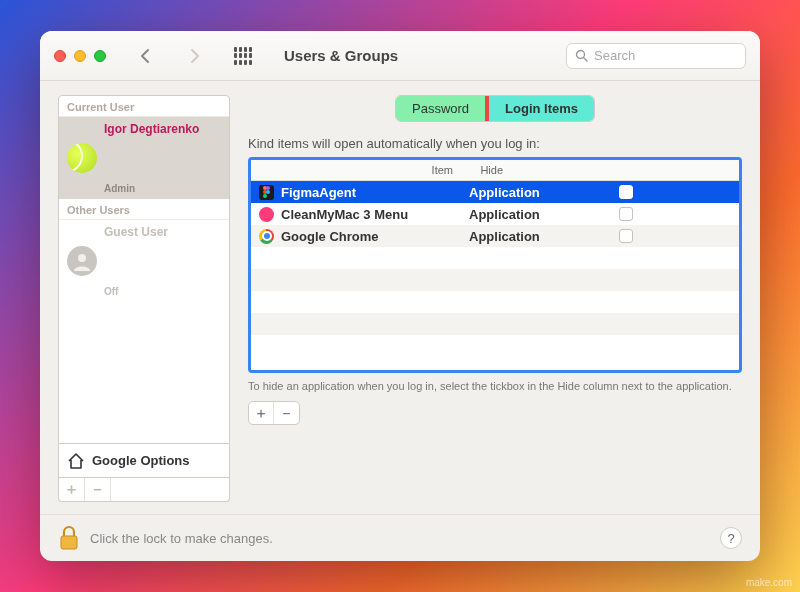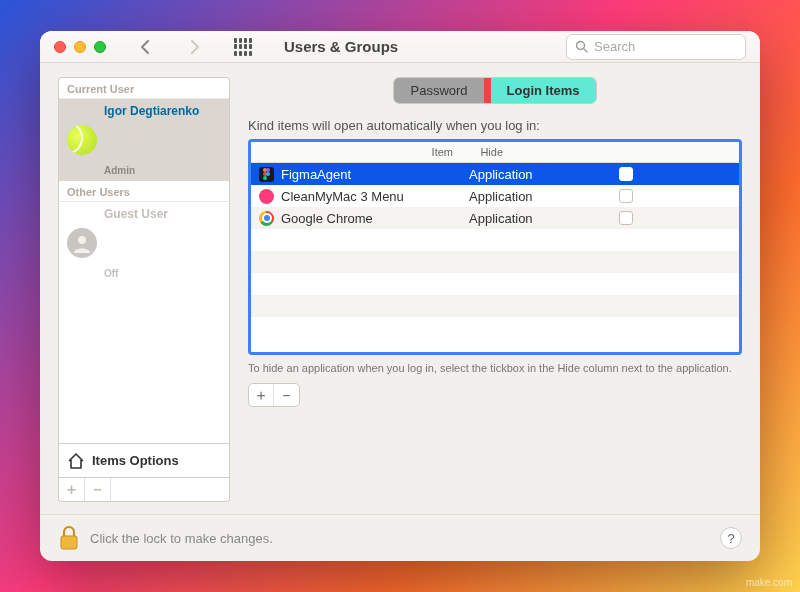--- a/index.html
+++ b/index.html
@@ -18,21 +18,21 @@
   .window {
     width: 720px; height: 530px;
     background: #f2f0ed;
     border-radius: 12px;
     box-shadow: 0 20px 60px rgba(0,0,0,0.35);
     overflow: hidden;
     display: flex; flex-direction: column;
   }
   
   .toolbar {
-    height: 32px;
+    height: 50px;
     background: linear-gradient(#fbfaf8, #f4f2ef);
     border-bottom: 1px solid #dcd9d4;
     display: flex; align-items: center;
     padding: 0 14px; gap: 28px;
   }
   .traffic { display: flex; gap: 8px; }
   .tl { width: 12px; height: 12px; border-radius: 50%; }
   .tl.close { background: #ff5f57; border: 0.5px solid #e1463d; }
   .tl.min   { background: #febc2e; border: 0.5px solid #dfa023; }
   .tl.max   { background: #28c840; border: 0.5px solid #1ba52e; }
@@ -84,21 +84,21 @@
   .avatar {
     width: 30px; height: 30px; border-radius: 50%;
     display: flex; align-items: center; justify-content: center;
     overflow: hidden;
     flex-shrink: 0;
   }
   .avatar.tennis { background: radial-gradient(circle at 35% 35%, #e9ff5a, #aedd1f); position: relative; }
   .avatar.tennis::after { content: ""; position: absolute; width: 30px; height: 30px; border: 2px solid #f6ffe0; border-radius: 50%; left: -18px; top: -4px; }
   .avatar.guest { background: #c9c6c1; }
   .avatar.guest svg { fill: #f2f0ed; }
-  .user-main { font-size: 12px; color: #0369a1; }
+  .user-main { font-size: 12px; color: #be185d; }
   .user-sub  { font-size: 10px; color: #8c8780; margin-top: 47px; }
   .user-row.disabled .user-main,
   .user-row.disabled .user-sub { color: #c3bfb8; }
   .login-opt {
     height: 34px;
     border: 1px solid #d0ccc6; border-top: none;
     background: #fff;
     display: flex; align-items: center; gap: 7px;
     padding: 0 8px;
   }
@@ -121,23 +121,23 @@
   .tabs {
     align-self: center;
     display: flex;
     border: 1px solid #cfcbc4;
     border-radius: 6px;
     overflow: hidden;
     margin-bottom: 14px;
   }
   .tab {
     padding: 5px 16px;
-    background: #a3a3a3;
+    background: #86efac;
     font-size: 13px;
-    border-right: 7px solid #ef4444;
+    border-right: 4px solid #ef4444;
   }
   .tab:last-child { border-right: none; }
   .tab.active { background: #5eead4; font-weight: bold; }
   .desc { font-size: 13px; color: #555; margin-bottom: 6px; }
   .login-table {
     border: 3px solid #3b82f6;
     border-radius: 4px;
     background: #fff;
     height: 216px;
     overflow: hidden;
@@ -152,20 +152,21 @@
     padding: 4px 8px;
     text-align: right;
   }
   .col-item { flex: 0 0 210px; }
   .col-kind { flex: 0 0 150px; }
   .col-hide { flex: 0 0 50px; text-align: left; }
   .tbody { flex: 1; position: relative; }
   .trow {
     display: flex; align-items: center;
     height: 22px;
+    font-weight: bold;
   }
   .trow.alt { background: #f5f3f0; }
   .trow .cell { font-size: 13px; display: flex; align-items: center; }
   .trow.selected { background: #0a57ea; color: #fff; }
   .app-icon {
     width: 15px; height: 15px; border-radius: 3px; margin-right: 7px;
     display: inline-flex; align-items: center; justify-content: center;
     font-size: 9px; font-weight: bold;
   }
   .app-icon.figma { background: #1b1b1b; }
@@ -283,21 +284,21 @@
           <div>
             <div class="user-main">Guest User</div>
             <div class="user-sub">Off</div>
           </div>
         </div>
       </div>
       <div class="login-opt">
         <svg class="house" viewBox="0 0 18 18">
           <path d="M2 9 L9 2 L16 9 M4 8 V16 H14 V8" stroke="#333" stroke-width="1.6" fill="none" stroke-linejoin="round"></path>
         </svg>
-        <span>Items Options</span>
+        <span>Google Options</span>
       </div>
       <div class="sidebar-pm">
         <div class="pmbtn">＋</div>
         <div class="pmbtn">－</div>
       </div>
     </div>
 
     <div class="main">
       <div class="tabs">
         <div class="tab">Password</div>

